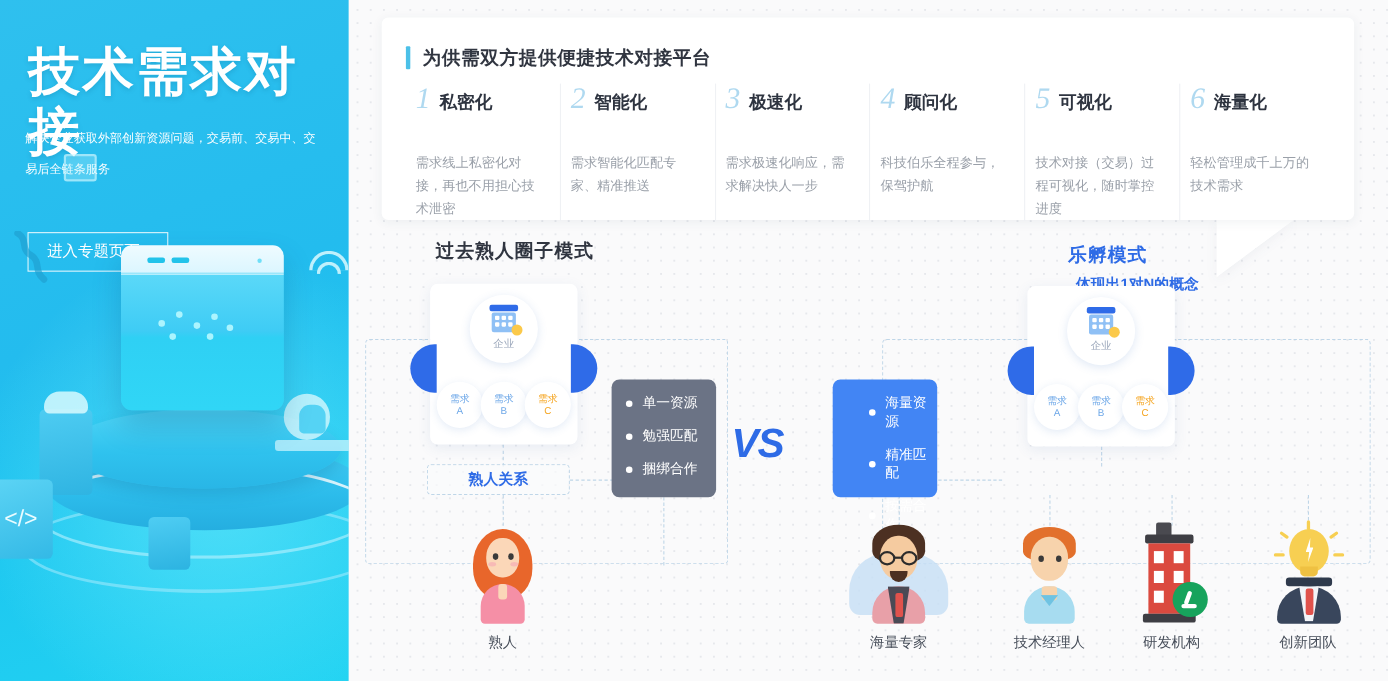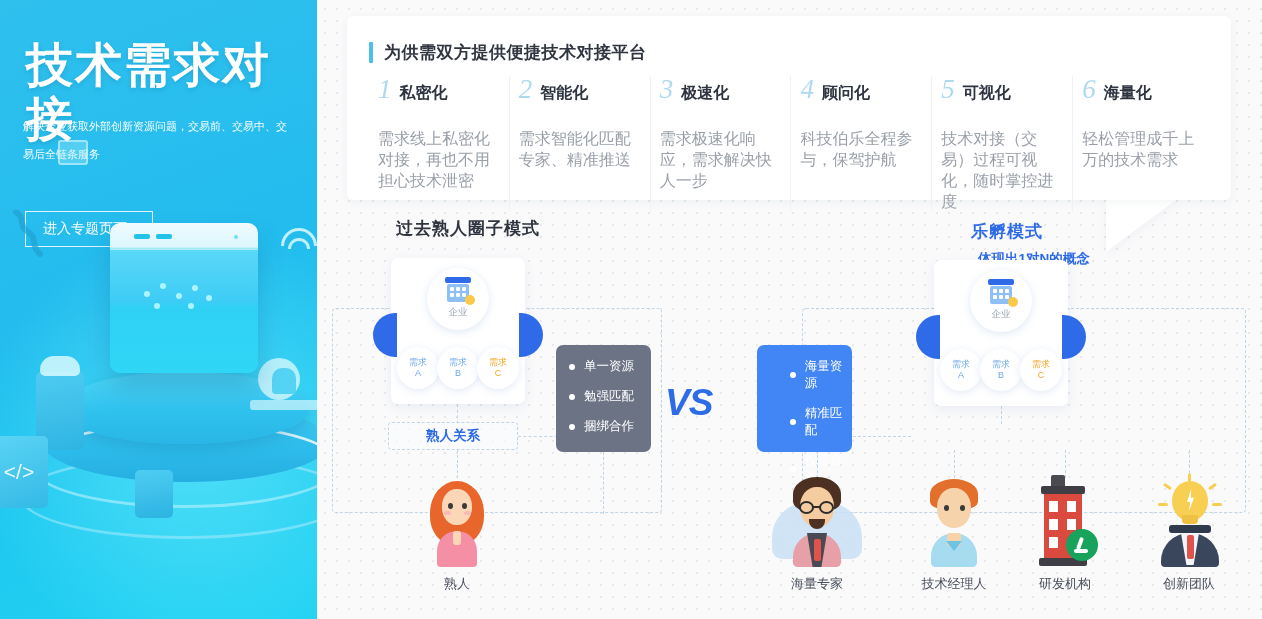--- a/index.html
+++ b/index.html
@@ -153,21 +153,21 @@
     display:flex;
   }
   .feat-item { flex:1 1 0; padding:0 18px 0 9px; position:relative; }
   .feat-item + .feat-item { border-left:1px solid #EFF1F4; }
   .feat-top { display:flex; align-items:baseline; }
   .feat-num {
     font-size:27px; color:#AFD9F0; font-weight:300; font-style:italic;
     margin-right:8px; line-height:1; font-family:"Liberation Serif",serif;
   }
   .feat-name { font-size:16px; font-weight:bold; color:#2E3440; }
-  .feat-desc { margin-top:24px; font-size:16px; color:#9AA0A9; line-height:21px; }
+  .feat-desc { margin-top:34px; font-size:12px; color:#9AA0A9; line-height:21px; }
 
   
   .diagram { position:absolute; left:0; top:200px; width:945px; height:419px; }
   .d-title {
     position:absolute; font-size:17px; font-weight:bold; letter-spacing:1px;
   }
   .d-title.left { left:79px; top:17px; color:#303540; }
   .d-title.right { left:654px; top:20px; color:#2E6BE6; }
   .d-subtitle {
     position:absolute; left:617px; top:50px; width:200px; text-align:center;

